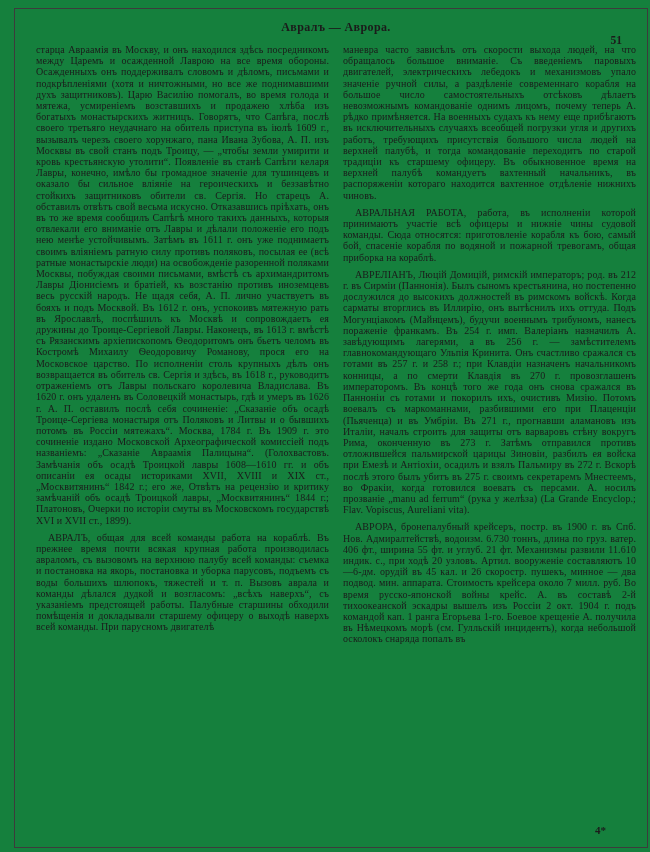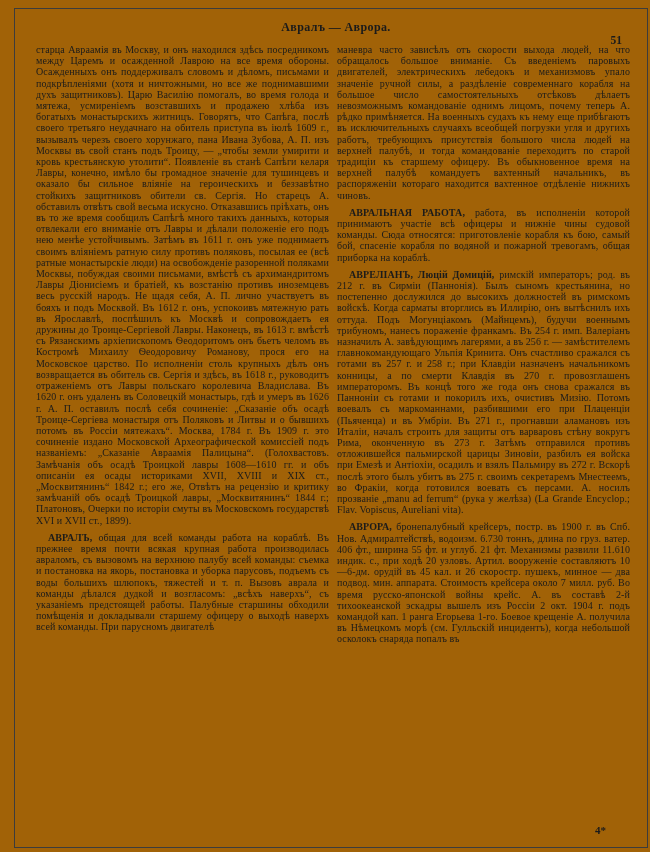--- a/index.html
+++ b/index.html
@@ -7,21 +7,21 @@
   body {
     width: 650px; height: 852px;
     background: #f6f5f1;
     font-family: "Liberation Serif", "DejaVu Serif", serif;
     color: #1b1b1b;
     position: relative;
     overflow: hidden;
   }
   .sheet {
     position: absolute; inset: 0;
-    background: #a16207;
+    background: #15803d;
     padding-left: 20px;
   }
   .frame {
     position: absolute;
     left: 14px; top: 8px; right: 2px; bottom: 4px;
     border: 1px solid #3c3c3c;
     pointer-events: none;
   }
   .header {
     position: absolute;
@@ -37,39 +37,39 @@
   .page-num {
     position: absolute; right: 14px; top: 1px;
     font-weight: bold;
     font-size: 11.5px;
     margin-top: 13px;
   }
   .columns {
     position: absolute;
     left: 36px; top: 44px; width: 600px; height: 798px;
     display: flex;
-    gap: 8px;
+    gap: 14px;
     overflow: hidden;
   }
   .col {
     width: 293px;
     font-size: 10px;
     line-height: 11.2px;
     letter-spacing: 0.1px;
     text-align: justify;
     hyphens: auto;
     -webkit-hyphens: auto;
   }
   .col p {
     margin: 0;
     text-indent: 12px;
   }
   .col p.cont { text-indent: 0; }
   .col p + p { margin-top: 6px; }
-  .headword { font-weight: bold; }
+  .headword { font-weight: normal; }
   .sig {
     position: absolute;
     right: 44px; bottom: 16px;
     font-weight: bold;
     font-size: 11px;
   }
 </style>
 </head>
 <body>
 

